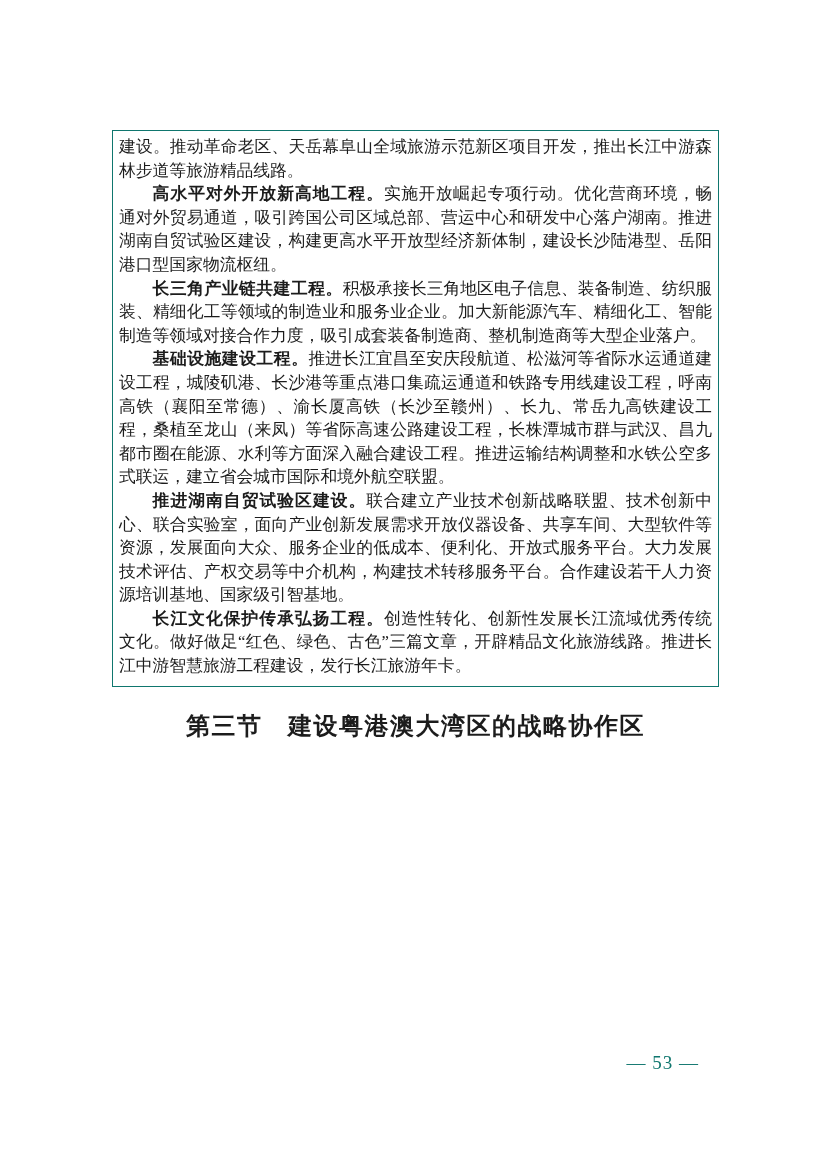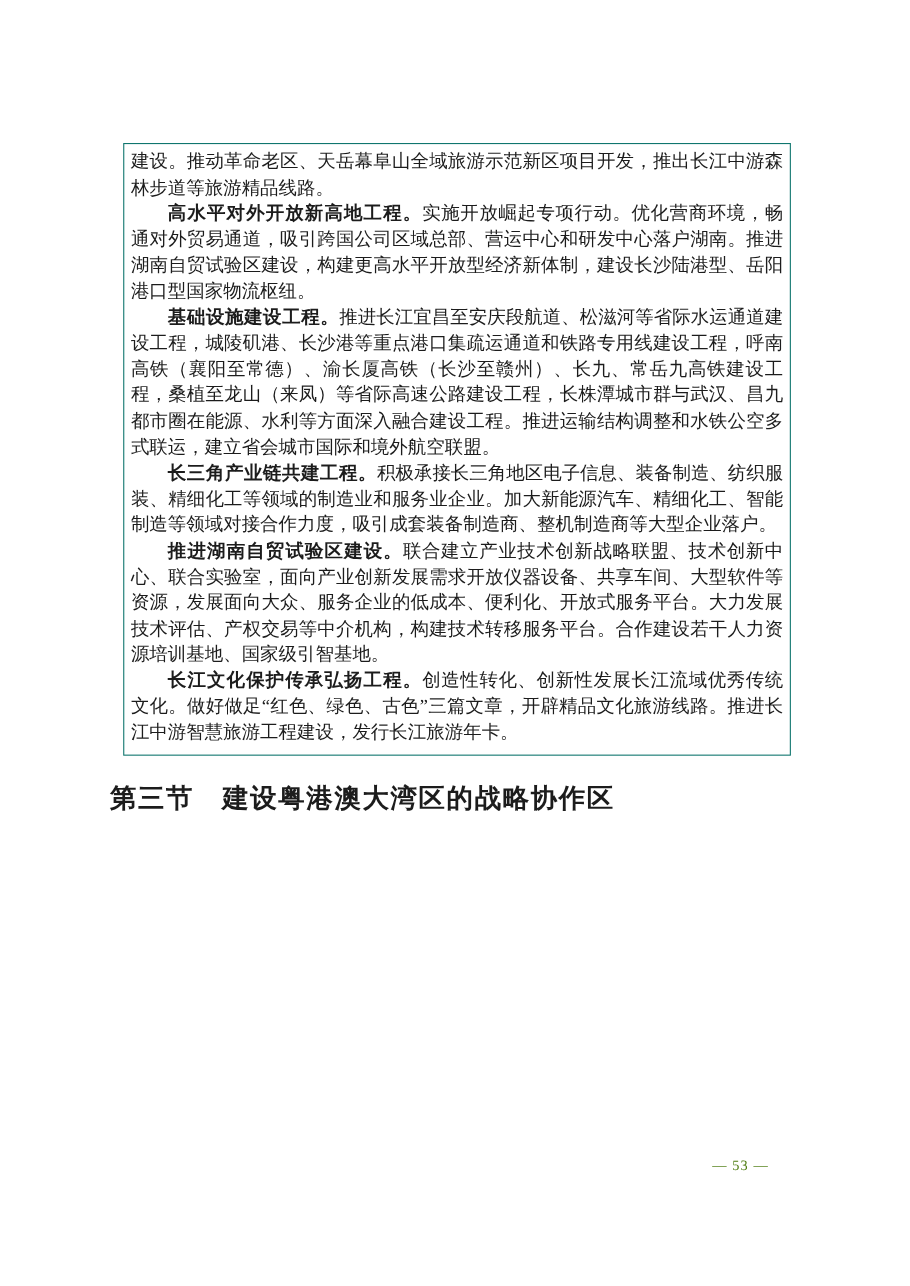--- a/index.html
+++ b/index.html
@@ -41,21 +41,21 @@
     font-weight: bold;
     letter-spacing: 0.5px;
   }
   
   .section-heading {
     position: absolute;
     left: 100px;
     top: 710px;
     width: 631px;
     margin: 0;
-    text-align: left;
+    text-align: center;
     font-size: 24px;
     font-weight: bold;
     letter-spacing: 1.5px;
     font-family: "Liberation Serif", "DejaVu Serif", serif;
   }
   
   .body-text {
     position: absolute;
     left: 100px;
     top: 777px;
@@ -64,35 +64,35 @@
     font-size: 23.3px;
     line-height: 43.5px;
     text-align: justify;
     text-indent: 2em;
   }
   
   .page-number {
     position: absolute;
     right: 128px;
     top: 1052px;
-    font-size: 13px;
+    font-size: 19px;
     letter-spacing: 1px;
-    color: #4d7c0f;
+    color: #0f766e;
   }
 </style>
 </head>
 <body>
 
 <div class="page">
 
   <div class="project-box">
     <p class="bp first"><span>建设。推动革命老区、天岳幕阜山全域旅游示范新区项目开发，推出长江中游森林步道等旅游精品线路。</span></p>
     <p class="bp"><b class="plabel">高水平对外开放新高地工程。</b><span>实施开放崛起专项行动。优化营商环境，畅通对外贸易通道，吸引跨国公司区域总部、营运中心和研发中心落户湖南。推进湖南自贸试验区建设，构建更高水平开放型经济新体制，建设长沙陆港型、岳阳港口型国家物流枢纽。</span></p>
+    <p class="bp"><b class="plabel">长三角产业链共建工程。</b><span>积极承接长三角地区电子信息、装备制造、纺织服装、精细化工等领域的制造业和服务业企业。加大新能源汽车、精细化工、智能制造等领域对接合作力度，吸引成套装备制造商、整机制造商等大型企业落户。</span></p>
     <p class="bp"><b class="plabel">基础设施建设工程。</b><span>推进长江宜昌至安庆段航道、松滋河等省际水运通道建设工程，城陵矶港、长沙港等重点港口集疏运通道和铁路专用线建设工程，呼南高铁（襄阳至常德）、渝长厦高铁（长沙至赣州）、长九、常岳九高铁建设工程，桑植至龙山（来凤）等省际高速公路建设工程，长株潭城市群与武汉、昌九都市圈在能源、水利等方面深入融合建设工程。推进运输结构调整和水铁公空多式联运，建立省会城市国际和境外航空联盟。</span></p>
-    <p class="bp"><b class="plabel">长三角产业链共建工程。</b><span>积极承接长三角地区电子信息、装备制造、纺织服装、精细化工等领域的制造业和服务业企业。加大新能源汽车、精细化工、智能制造等领域对接合作力度，吸引成套装备制造商、整机制造商等大型企业落户。</span></p>
     <p class="bp"><b class="plabel">推进湖南自贸试验区建设。</b><span>联合建立产业技术创新战略联盟、技术创新中心、联合实验室，面向产业创新发展需求开放仪器设备、共享车间、大型软件等资源，发展面向大众、服务企业的低成本、便利化、开放式服务平台。大力发展技术评估、产权交易等中介机构，构建技术转移服务平台。合作建设若干人力资源培训基地、国家级引智基地。</span></p>
     <p class="bp"><b class="plabel">长江文化保护传承弘扬工程。</b><span>创造性转化、创新性发展长江流域优秀传统文化。做好做足“红色、绿色、古色”三篇文章，开辟精品文化旅游线路。推进长江中游智慧旅游工程建设，发行长江旅游年卡。</span></p>
   </div>
 
   <h2 class="section-heading">第三节　建设粤港澳大湾区的战略协作区</h2>
 
 
   <div class="page-number">— 53 —</div>
 
 </div>

